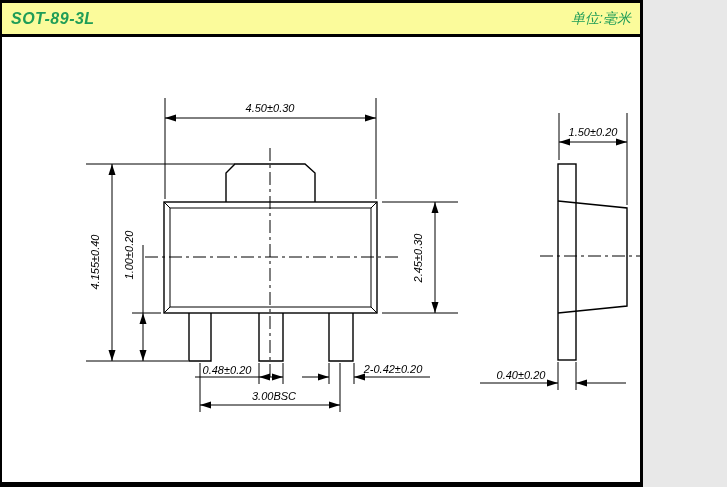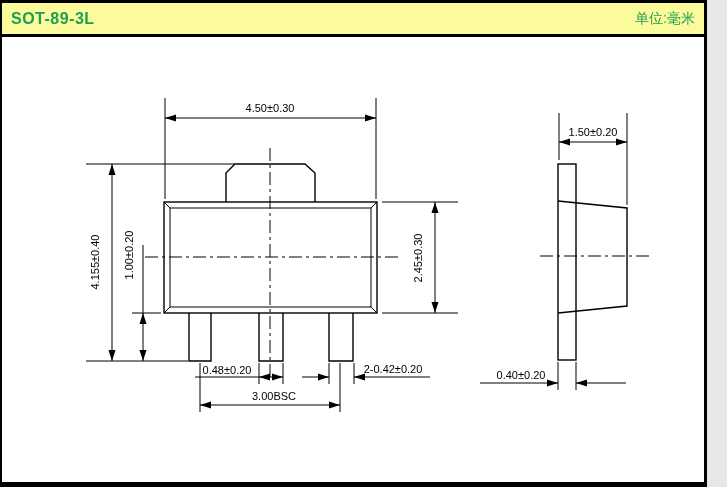--- a/index.html
+++ b/index.html
@@ -1,25 +1,26 @@
 <!DOCTYPE html>
 <html><head>
 <meta charset="utf-8">
 <style>
   html,body { margin:0; padding:0; background:#e8e8e8; }
   .page {
     position:relative;
-    width:707px; height:487px;
+    width:643px; height:487px;
     background:#ffffff;
     box-sizing:border-box;
     border-left:2px solid #000;
     border-right:3px solid #000;
     border-bottom:5px solid #000;
     font-family:"Liberation Sans", sans-serif;
     overflow:hidden;
+    font-style:italic;
   }
   .header {
     position:absolute; top:0; left:0; right:0;
     height:37px;
     box-sizing:border-box;
     background:#fbfb9b;
     border-top:3px solid #000;
     border-bottom:3px solid #000;
     display:flex;
     justify-content:space-between;

